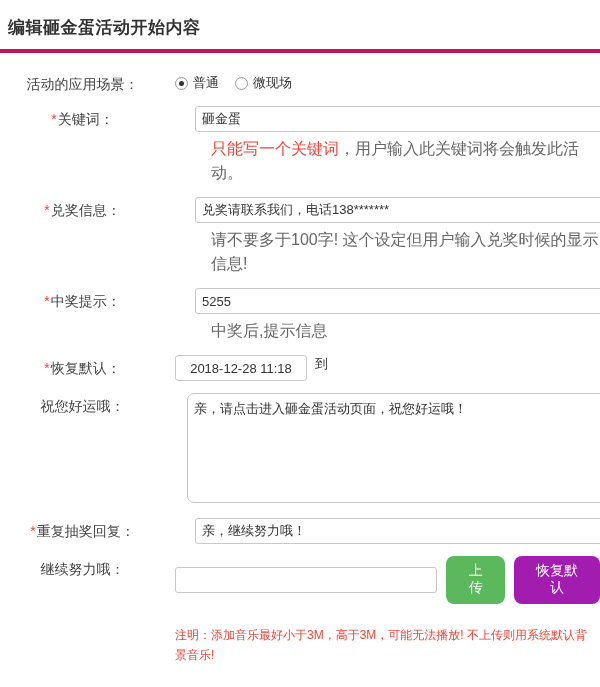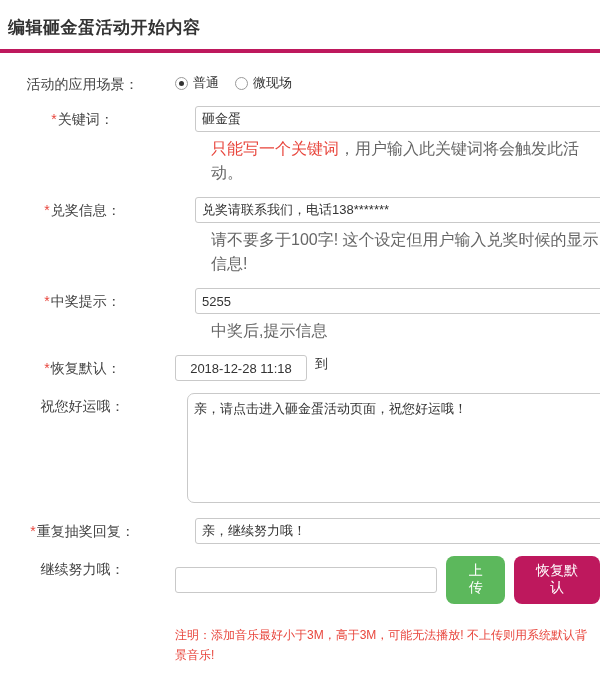--- a/index.html
+++ b/index.html
@@ -145,21 +145,21 @@
     border-radius: 8px;
     color: #fff;
     font-size: 14px;
     font-family: Liberation Mono, monospace;
     padding: 7px 16px;
     cursor: pointer;
     margin-left: 9px;
     line-height: 1.2;
   }
   .btn-upload { background: #5cb85c; }
-  .btn-reset { background: #be185d; }
+  .btn-reset { background: #a21caf; }
   .note-red {
     color: #e8453c;
     font-size: 12px;
     line-height: 1.7;
     margin-top: 9px;
     padding-right: 8px;
   }
 </style>
 </head>
 <body>

